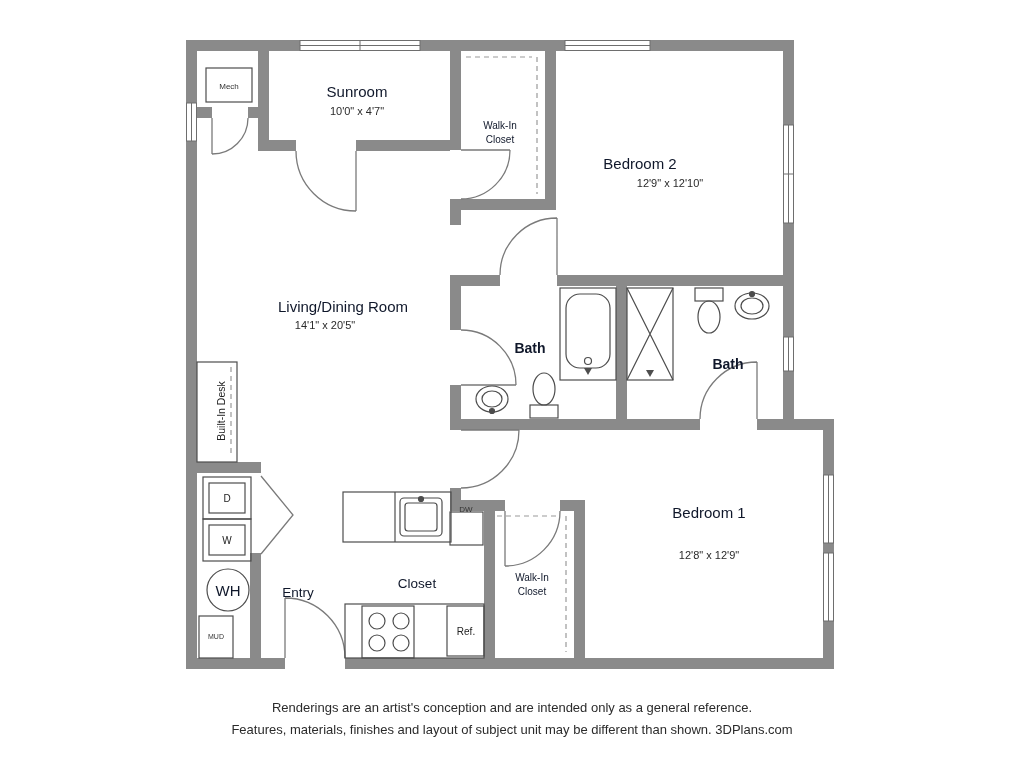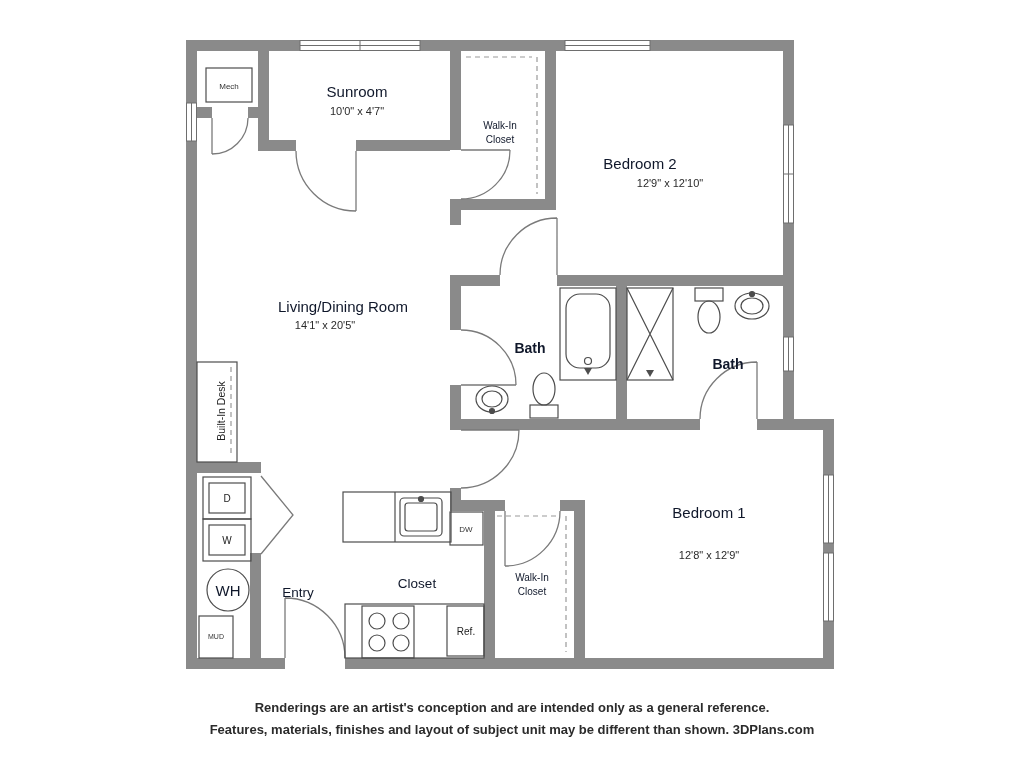--- a/index.html
+++ b/index.html
@@ -12,21 +12,21 @@
   .room-dims{font-size:11px;color:#2a2a2a;}
   .bath-name{font-size:14px;font-weight:bold;}
   .mid-name{font-size:13.5px;}
   .closet-lbl{font-size:10px;line-height:14px;}
   .tiny{font-size:8px;color:#333;}
   .small{font-size:10px;color:#222;}
   .wh-lbl{font-size:15px;}
   .mud-lbl{font-size:7px;color:#333;}
   .desk-lbl{font-size:10.5px;transform:translate(-50%,-50%) rotate(-90deg);color:#222;}
   .footer{position:absolute;left:512px;transform:translateX(-50%);white-space:nowrap;
-          font-size:13px;color:#2b2b2b;font-weight:bold;}
+          font-size:13px;color:#2b2b2b;}
 </style>
 </head>
 <body>
 
 <div class="stage">
 
   <svg width="1024" height="768" viewBox="0 0 1024 768">
 
     <g fill="#8a8a8a">
       <rect x="186" y="40" width="608" height="11"></rect>
@@ -219,21 +219,21 @@
   <div class="lbl desk-lbl" style="left:221px;top:411px;">Built-In Desk</div>
 
   <div class="lbl small" style="left:227px;top:498px;">D</div>
   <div class="lbl small" style="left:227px;top:540px;">W</div>
   <div class="lbl wh-lbl" style="left:228px;top:590px;">WH</div>
   <div class="lbl mud-lbl" style="left:216px;top:636px;">MUD</div>
 
   <div class="lbl mid-name" style="left:298px;top:592px;">Entry</div>
   <div class="lbl mid-name" style="left:417px;top:583px;">Closet</div>
 
-  <div class="lbl tiny" style="left:466px;top:529px;">DW</div>
+  <div class="lbl tiny" style="left:466px;top:509px;">DW</div>
   <div class="lbl small" style="left:466px;top:631px;">Ref.</div>
 
   <div class="lbl closet-lbl" style="left:532px;top:585px;">
     <span style="display:block">Walk-In</span>
     <span style="display:block">Closet</span>
   </div>
 
   <div class="lbl room-name" style="left:709px;top:512px;">Bedroom 1</div>
   <div class="lbl room-dims" style="left:709px;top:555px;">12'8" x 12'9"</div>
 

